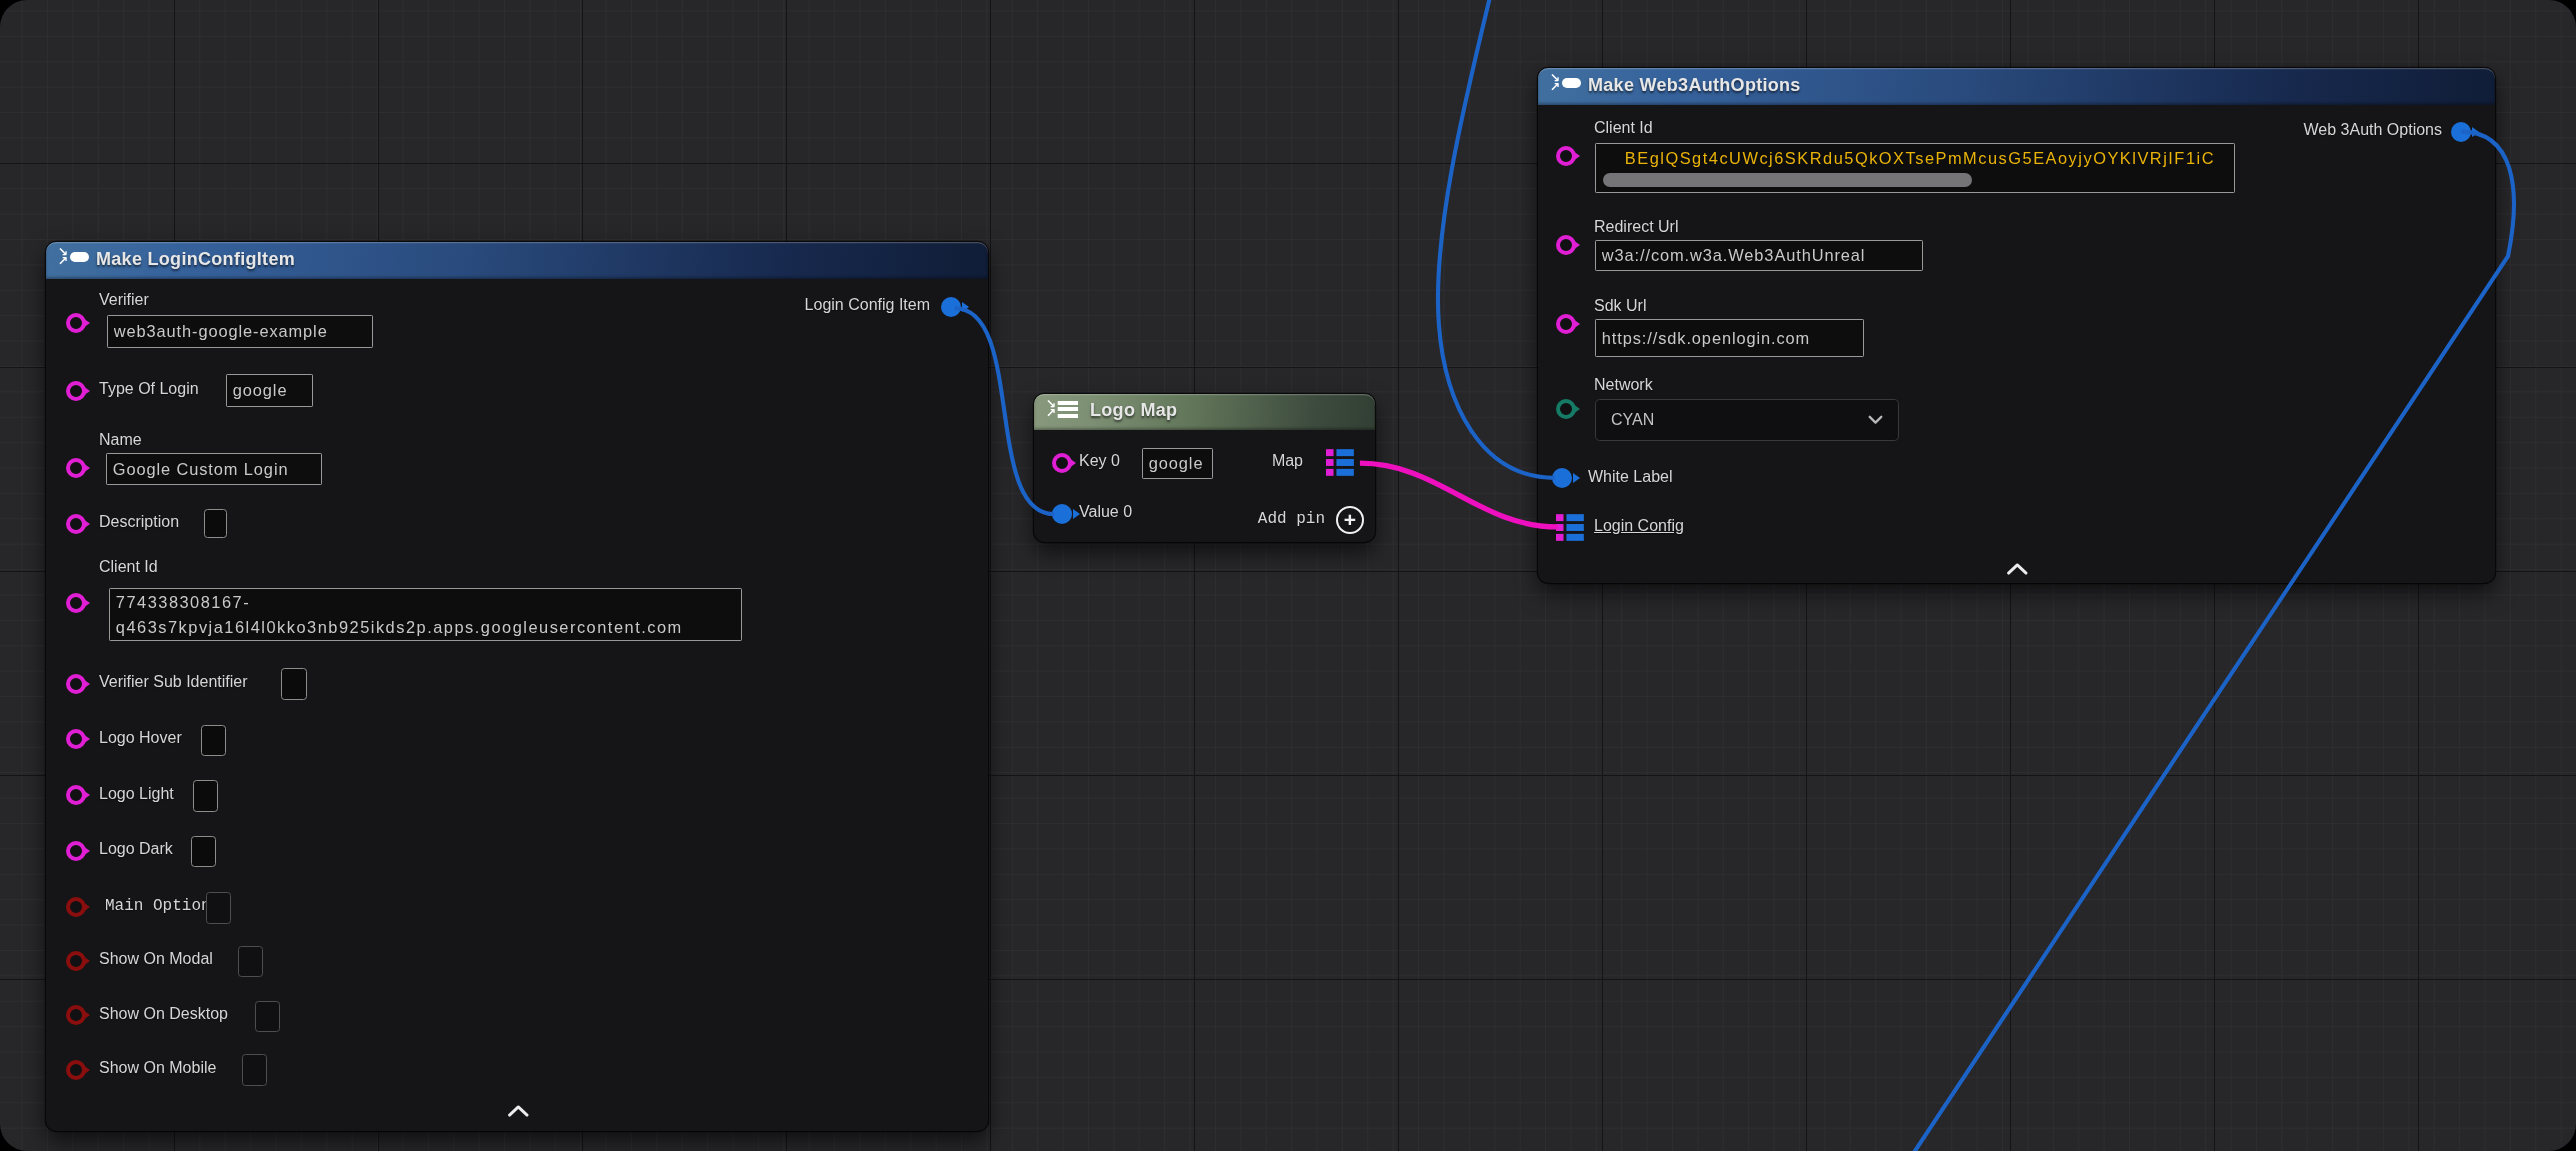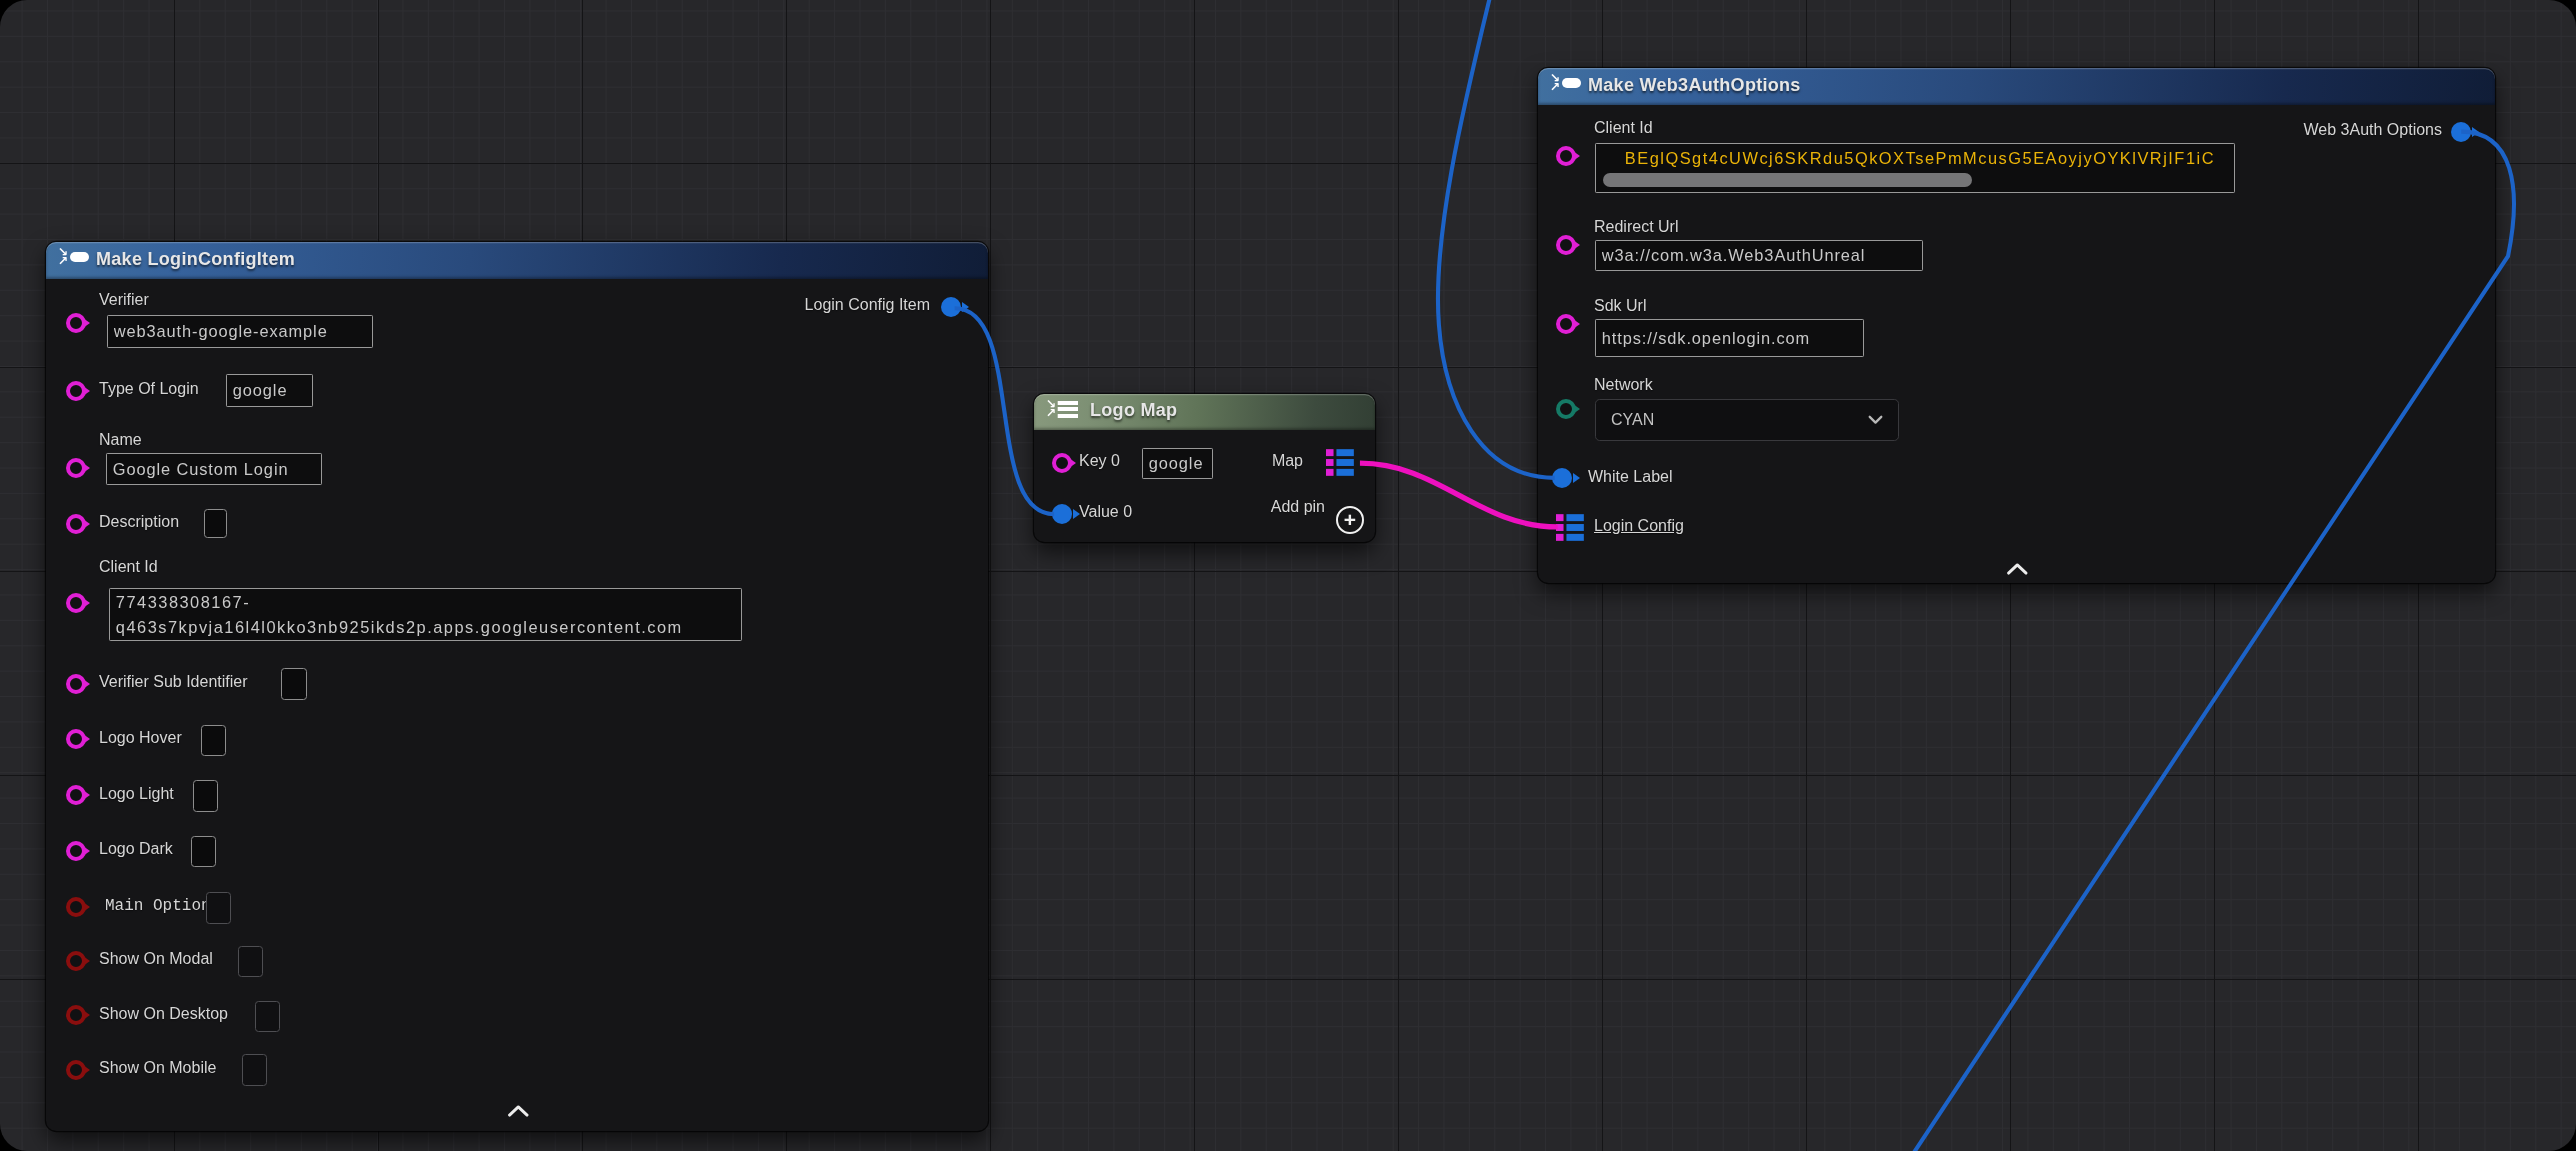--- a/index.html
+++ b/index.html
@@ -166,21 +166,21 @@
         <rect x="18" y="2" width="30" height="12" fill="#1b6fd9"></rect>
       <rect x="0" y="19" width="13" height="12" fill="#e01fd5"></rect>
         <rect x="18" y="19" width="30" height="12" fill="#1b6fd9"></rect>
       <rect x="0" y="36" width="13" height="12" fill="#e01fd5"></rect>
         <rect x="18" y="36" width="30" height="12" fill="#1b6fd9"></rect>
     </svg>
 
     <span class="pin fill" style="--c:#1b6fd9;left:18px;top:110px;"></span>
     <span class="lbl" style="left:45px;top:109px;">Value 0</span>
 
-    <span class="lbl r" style="right:50px;top:104px;">Add pin</span>
+    <span class="lbl r" style="right:50px;top:116px;font-family:Liberation Mono, monospace;">Add pin</span>
     <span class="addpin" style="left:302px;top:112px;">+</span>
   </div>
 
   <div class="node" style="left:1538px;top:68px;width:957px;height:515px;">
     <div class="nhead blue">
       <span class="hicon" style="left:11.7px;top:5.8px;">
         <span class="arrows">
             <span>↘</span>
             <span>↗</span>
           </span>

